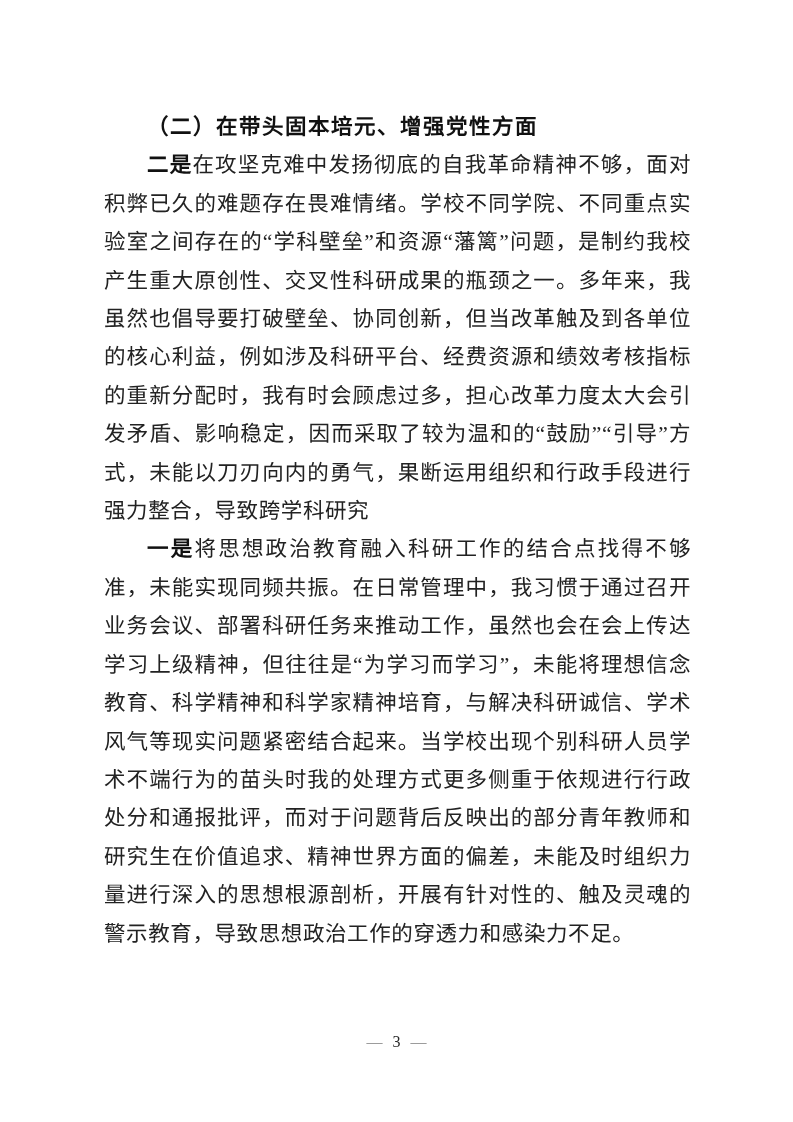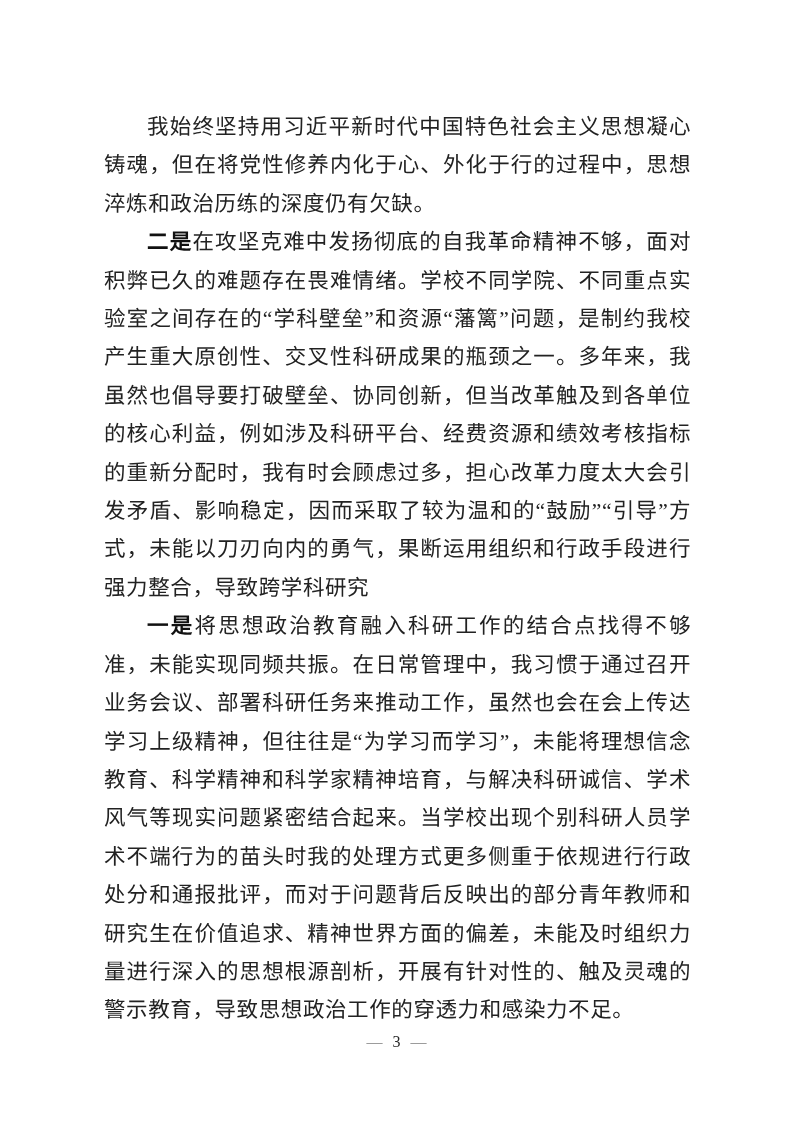--- a/index.html
+++ b/index.html
@@ -60,22 +60,22 @@
   }
   .page-footer .num {
     color: #2a2a2a;
     font-family: "Liberation Serif", "DejaVu Serif", serif;
   }
 </style>
 </head>
 <body>
 
 <div class="page">
+  <h2 class="doc-heading">（二）在带头固本培元、增强党性方面</h2>
 
-  <p class="para"><span class="lead"></span><span>我始终坚持用习近平新时代中国特色社会主义思想凝心铸魂，但在将党性修养内化于心、外化于行的过程中，思想淬炼和政治历练的深度仍有欠缺。</span></p>
 
   <p class="para"><span class="lead">二是</span><span>在攻坚克难中发扬彻底的自我革命精神不够，面对积弊已久的难题存在畏难情绪。学校不同学院、不同重点实验室之间存在的“学科壁垒”和资源“藩篱”问题，是制约我校产生重大原创性、交叉性科研成果的瓶颈之一。多年来，我虽然也倡导要打破壁垒、协同创新，但当改革触及到各单位的核心利益，例如涉及科研平台、经费资源和绩效考核指标的重新分配时，我有时会顾虑过多，担心改革力度太大会引发矛盾、影响稳定，因而采取了较为温和的“鼓励”“引导”方式，未能以刀刃向内的勇气，果断运用组织和行政手段进行强力整合，导致跨学科研究</span></p>
 
   <p class="para"><span class="lead">一是</span><span>将思想政治教育融入科研工作的结合点找得不够准，未能实现同频共振。在日常管理中，我习惯于通过召开业务会议、部署科研任务来推动工作，虽然也会在会上传达学习上级精神，但往往是“为学习而学习”，未能将理想信念教育、科学精神和科学家精神培育，与解决科研诚信、学术风气等现实问题紧密结合起来。当学校出现个别科研人员学术不端行为的苗头时我的处理方式更多侧重于依规进行行政处分和通报批评，而对于问题背后反映出的部分青年教师和研究生在价值追求、精神世界方面的偏差，未能及时组织力量进行深入的思想根源剖析，开展有针对性的、触及灵魂的警示教育，导致思想政治工作的穿透力和感染力不足。</span></p>
 </div>
 
 <div class="page-footer">
   <span class="dash">—</span><span class="num">3</span><span class="dash">—</span>
 </div>
 

